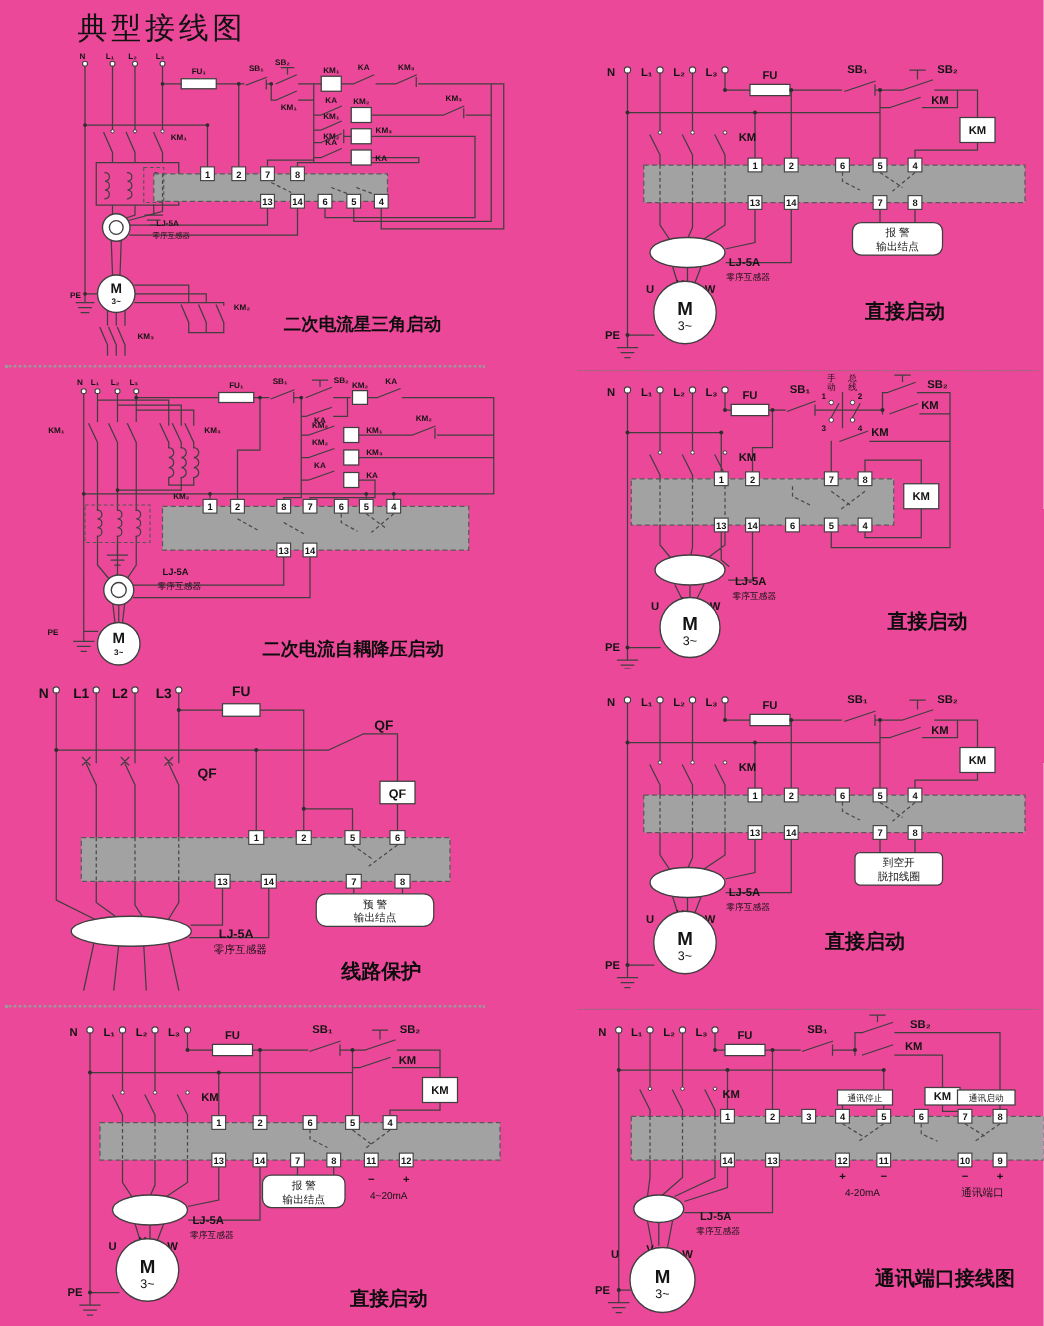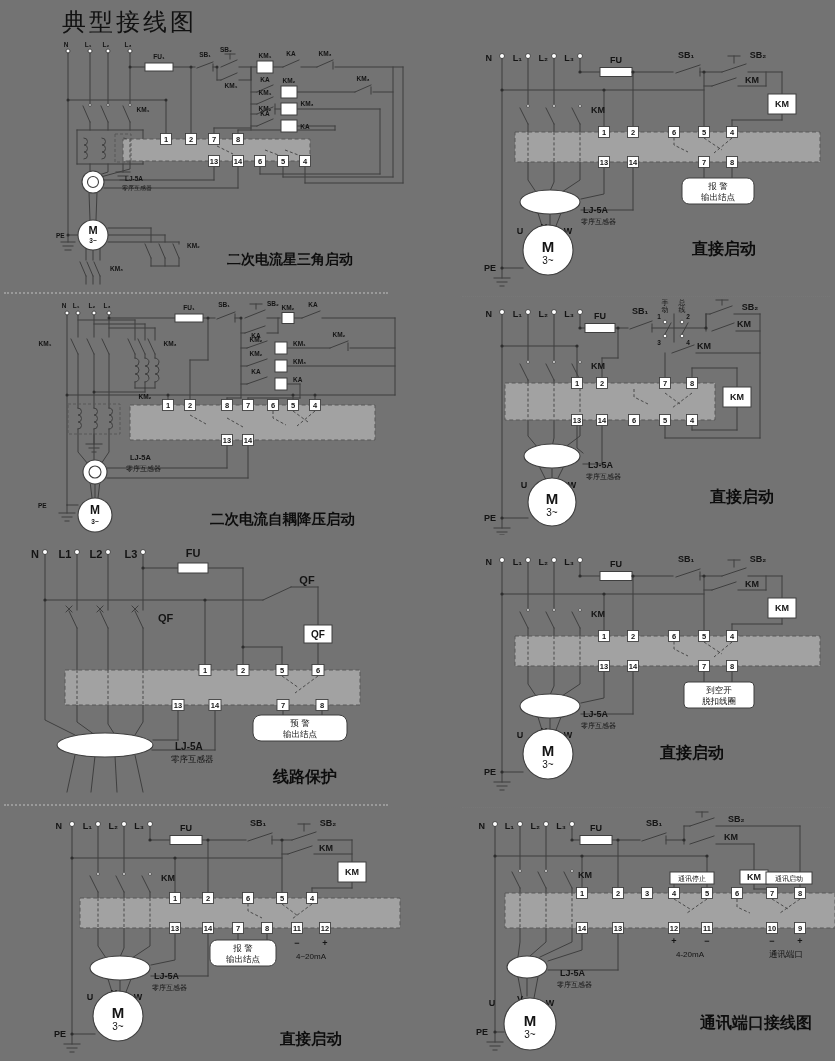--- a/index.html
+++ b/index.html
@@ -1,16 +1,16 @@
 <!DOCTYPE html>
 <html><head>
 <meta charset="utf-8">
 <style>
   html,body{margin:0;padding:0;background:#fff;}
-  #page{position:relative;width:835px;height:1061px;background:#737373;overflow:hidden;
+  #page{position:relative;width:835px;height:1061px;background:#ec4899;overflow:hidden;
         font-family:"Liberation Sans",sans-serif;}
   .title{position:absolute;left:62px;top:6px;font-family:"Liberation Serif",serif;
          font-size:24px;letter-spacing:3px;color:#111;}
   .p{position:absolute;}
   .sep{position:absolute;height:0;border-top:2px dotted #9a9a9a;}
   .sep2{border-top:1.5px dotted #777;}
   svg text{font-family:"Liberation Sans",sans-serif;fill:#141414;}
   .w{stroke:#3f3f3f;stroke-width:1;fill:none;stroke-linecap:square;}
   .wd{stroke:#4a4a4a;stroke-width:1;fill:none;stroke-dasharray:3 2.2;}
   .strip{fill:#a2a2a2;stroke:#595959;stroke-width:1;stroke-dasharray:4 2.6;}

